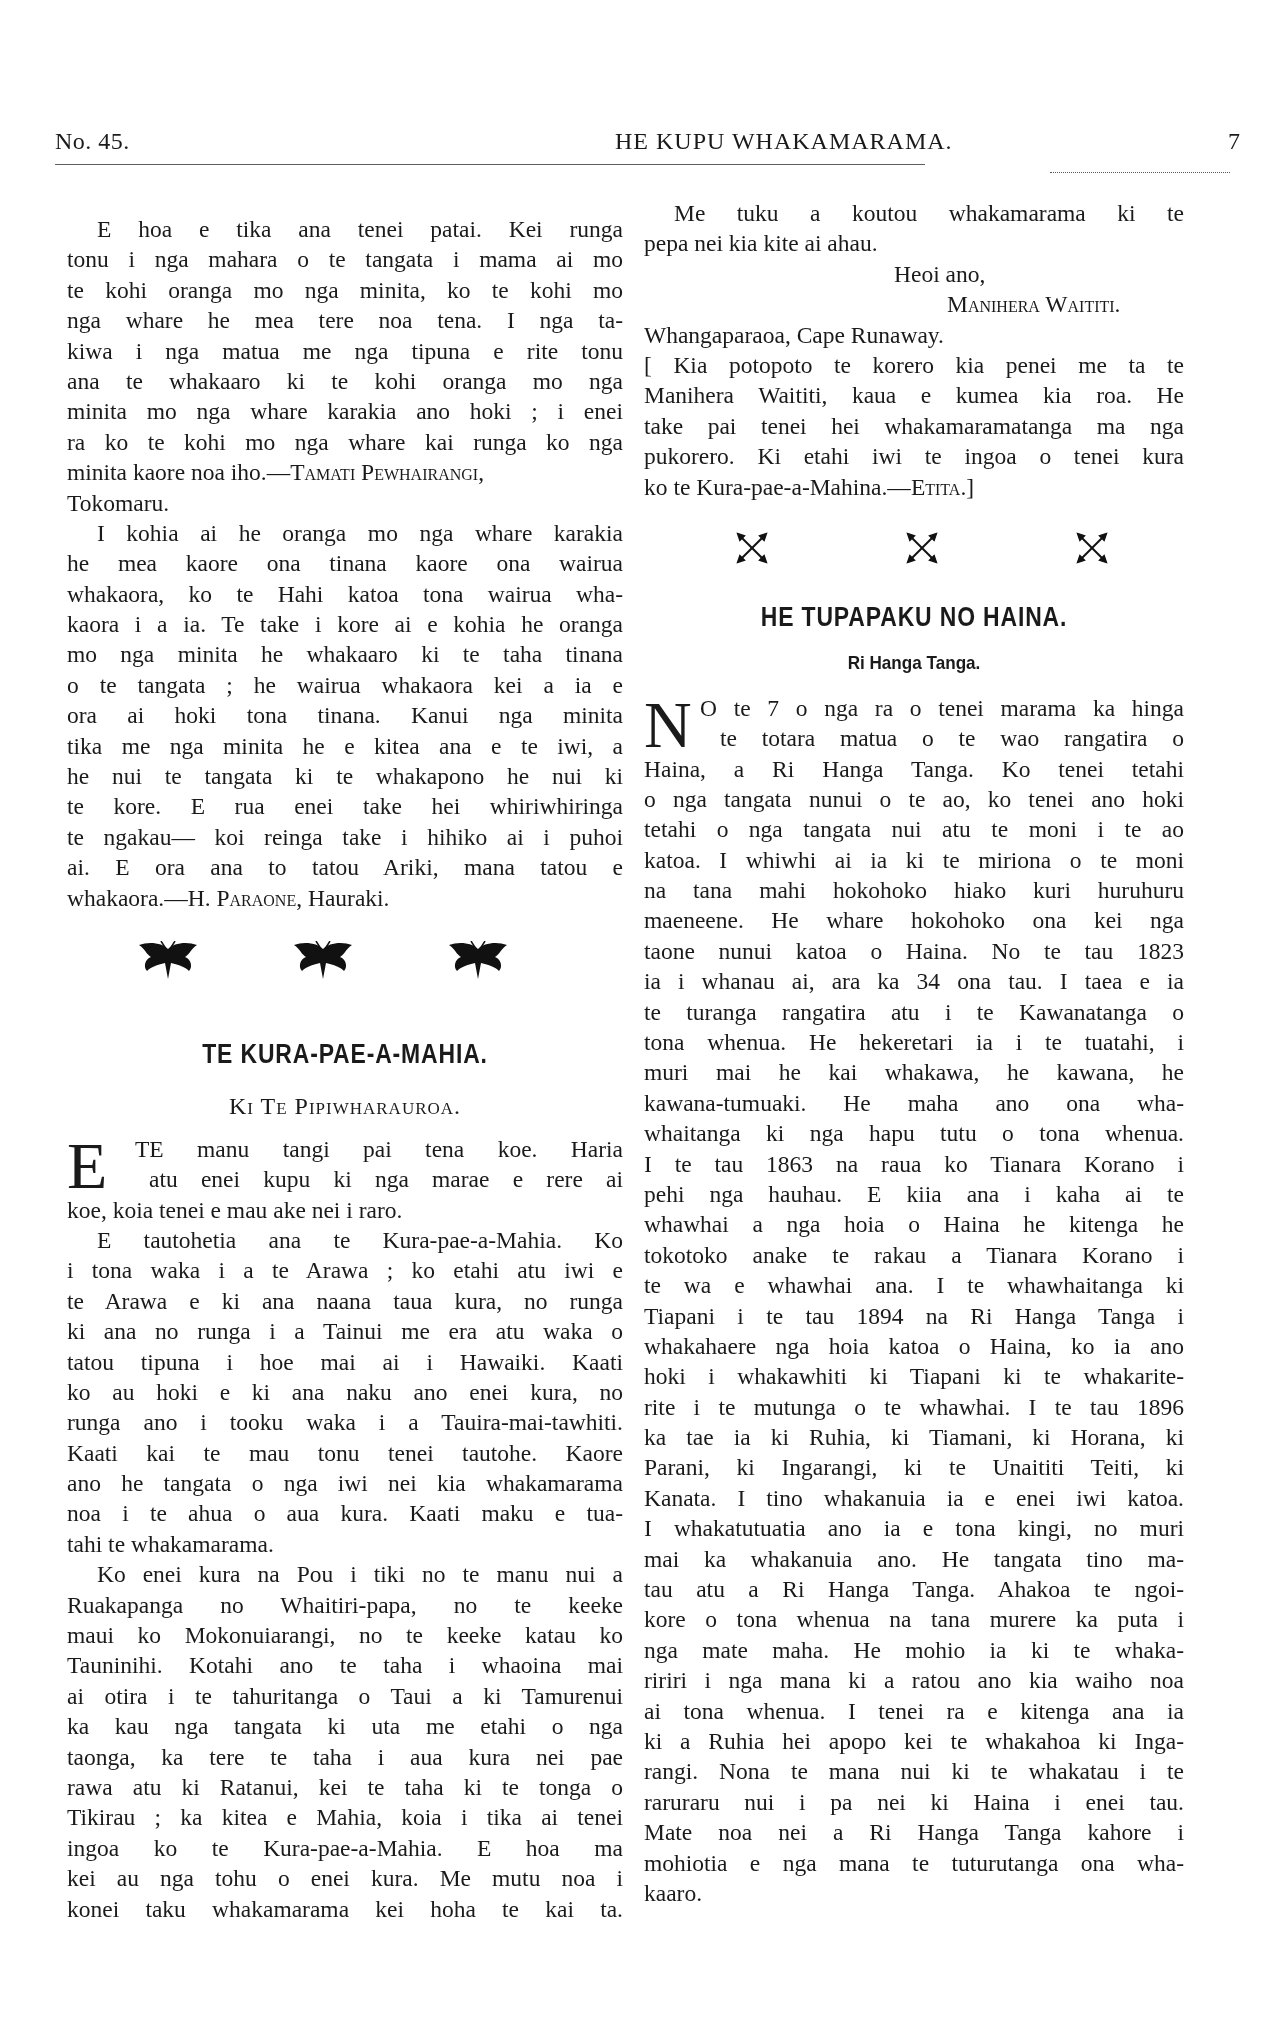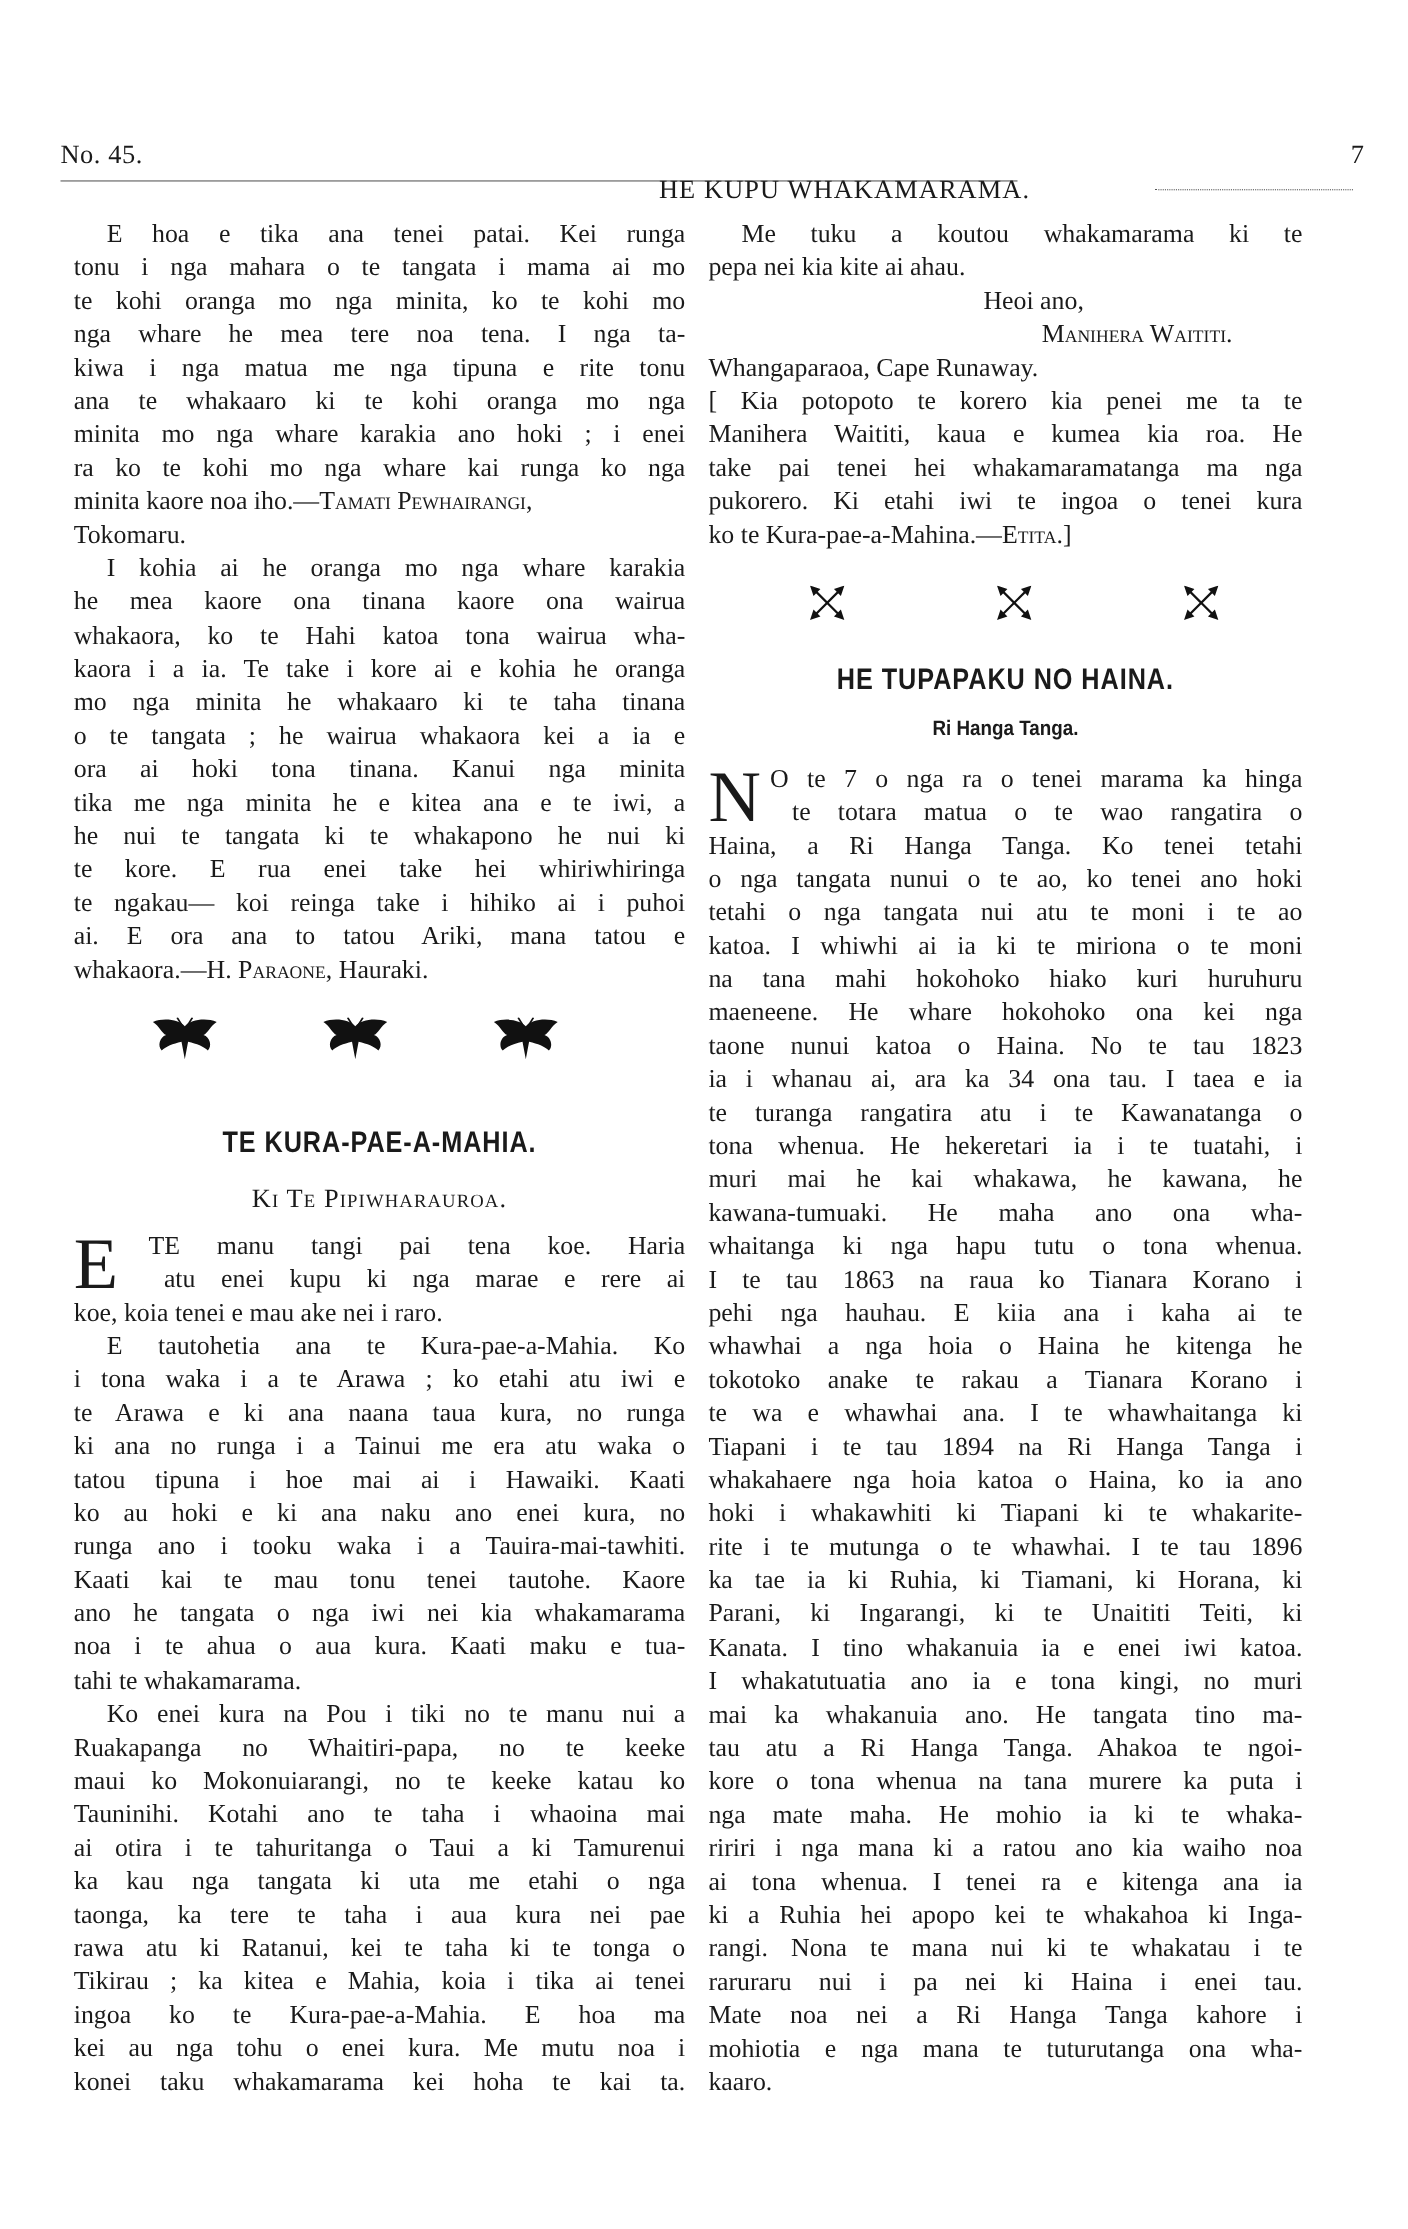--- a/index.html
+++ b/index.html
@@ -1,26 +1,26 @@
 <!DOCTYPE html>
 <html><head>
 <meta charset="utf-8">
 <style>
   html, body { margin:0; padding:0; background:#ffffff; }
   body { width:1280px; height:2026px; position:relative; overflow:hidden;
          font-family:"Liberation Serif","DejaVu Serif",serif; color:#1a1a1a; }
   .hdr { position:absolute; top:128px; font-size:24px; letter-spacing:0.5px; }
   #hdr-no { left:55px; }
-  #hdr-title { left:599px; letter-spacing:1px;margin-top:32px; }
+  #hdr-title { left:615px; letter-spacing:1px; }
   #hdr-page { left:1228px; }
   .rule { position:absolute; top:164px; height:0; border-top:1.5px solid #333; }
   #rule-left { left:55px; width:870px; border-top-style:solid; opacity:0.8; }
   #rule-right { left:1050px; width:180px; border-top:1.5px dotted #555; top:172px; }
   .col { position:absolute; font-size:23.5px; line-height:30.4px; }
-  #col-left { left:67px; width:556px; top:198px; }
+  #col-left { left:67px; width:556px; top:214px; }
   #col-right { left:644px; width:540px; top:198px; }
   .ln { display:block; text-align:justify; text-align-last:justify; white-space:nowrap; height:30.4px; overflow:visible; }
   .ln.last { text-align-last:left; }
   .ln.ind { padding-left:30px; }
   .sc { font-variant:small-caps; }
   .heading { font-family:"Liberation Sans","DejaVu Sans",sans-serif; font-weight:bold; font-size:27px; text-align:center; letter-spacing:1px; display:block; transform:scaleX(0.85); }
   .subhead-sc { display:block; text-align:center; font-variant:small-caps; font-size:24px; letter-spacing:1px; }
   .subhead-bold { display:block; text-align:center; font-family:"Liberation Sans","DejaVu Sans",sans-serif; font-weight:bold; font-size:19px; transform:scaleX(0.9); }
   .orn-row { position:relative; height:70px; }
   .orn { position:absolute; top:15px; }

